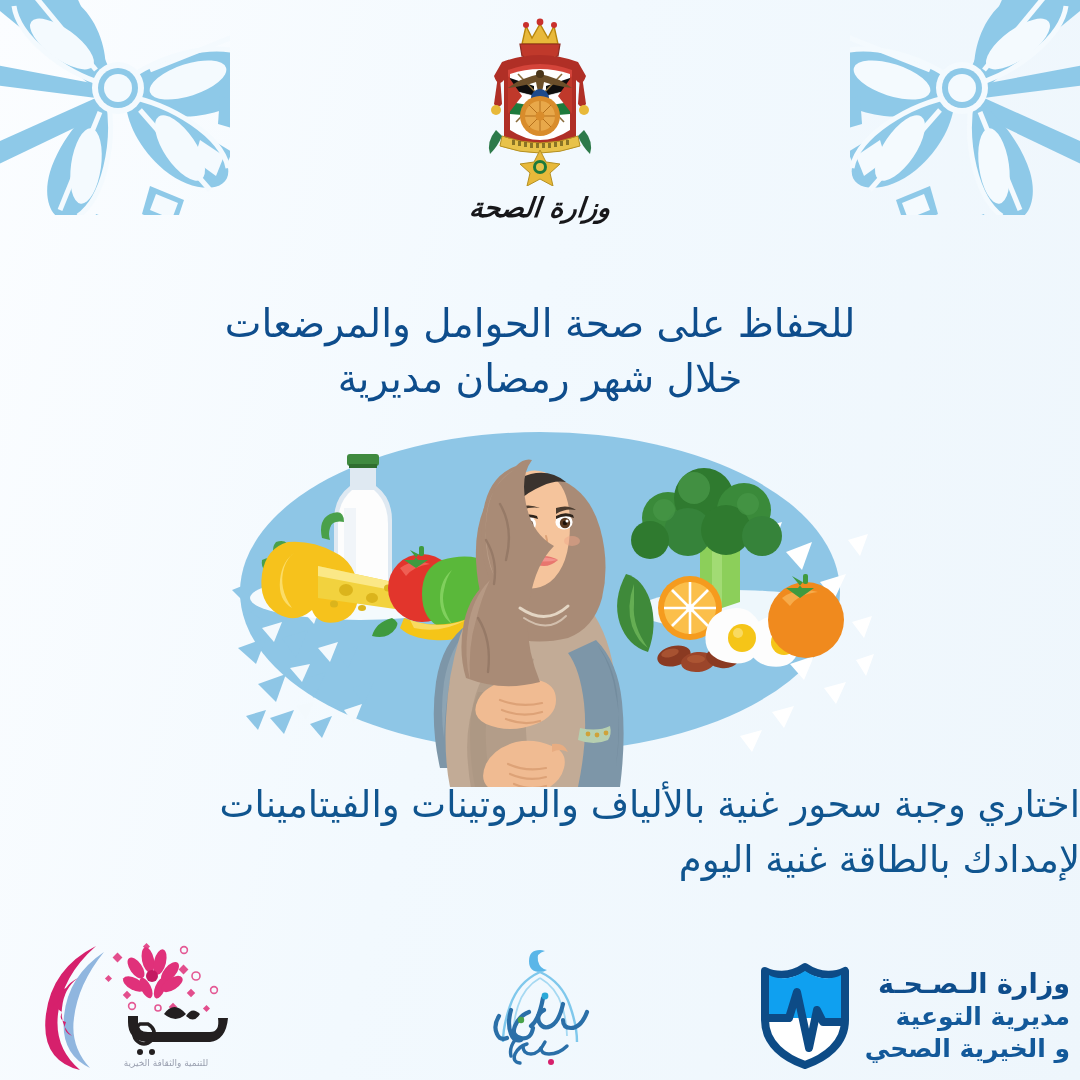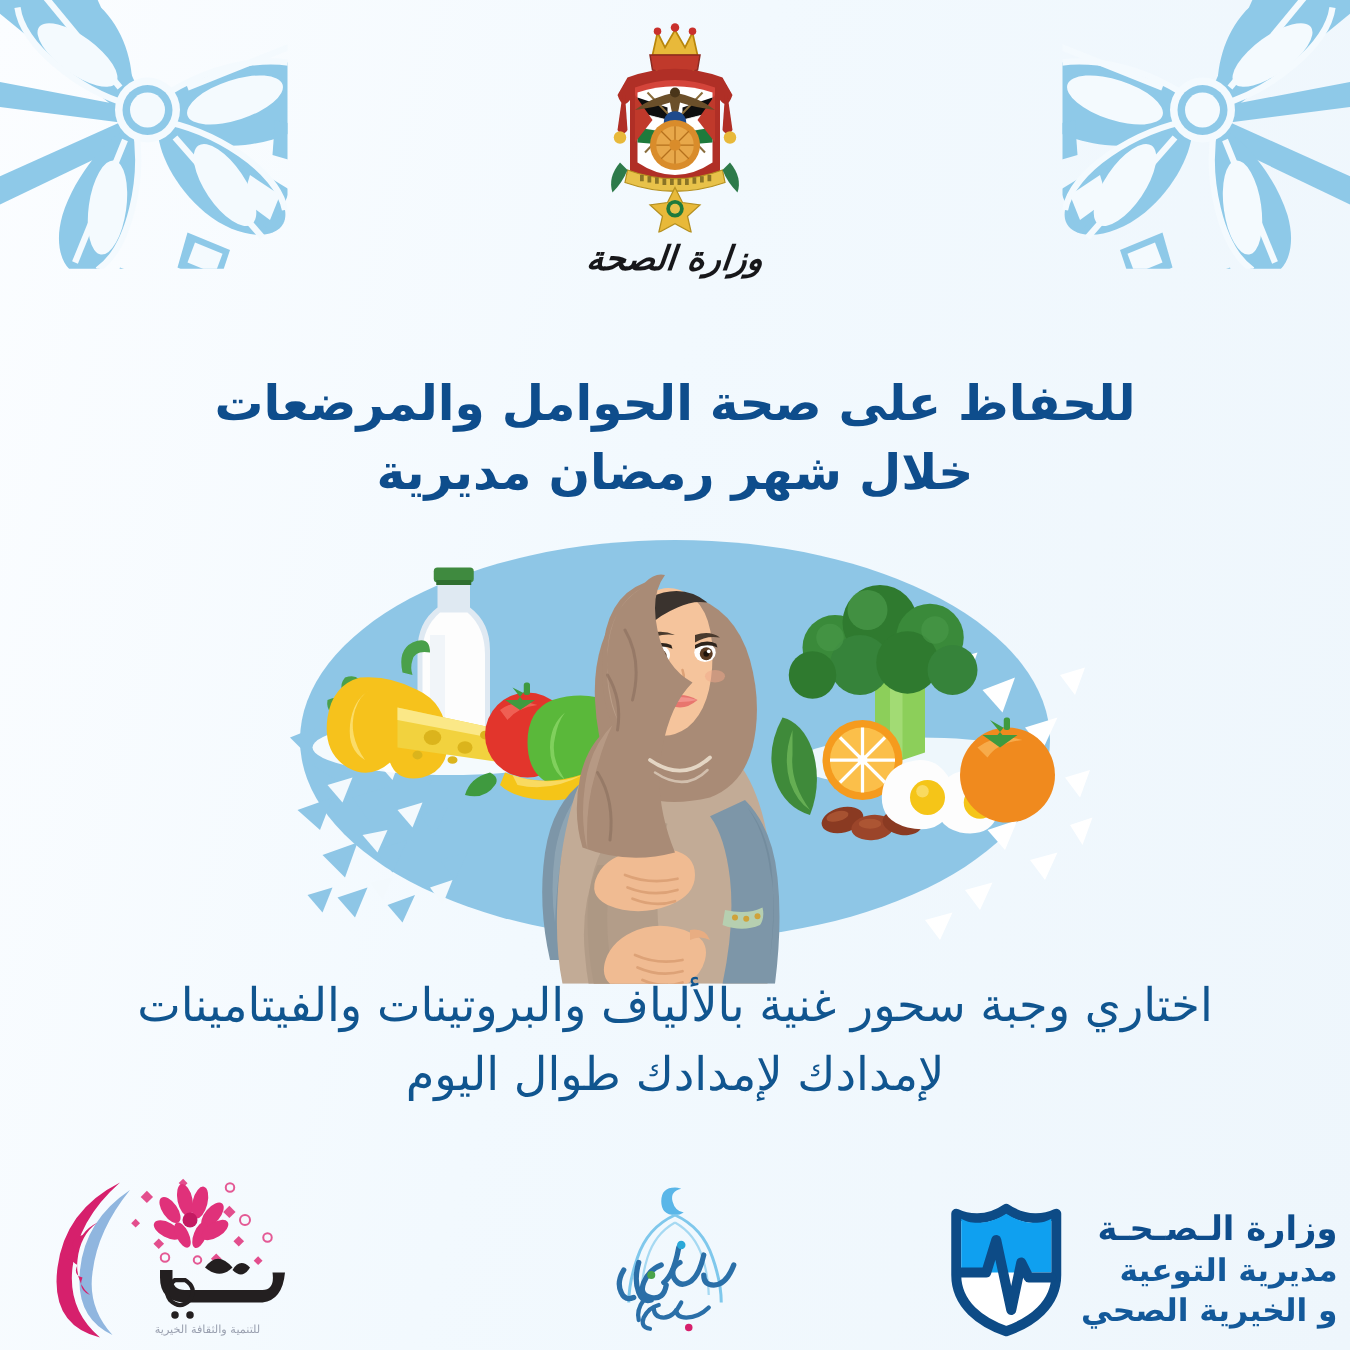--- a/index.html
+++ b/index.html
@@ -50,21 +50,21 @@
 
   
   .headline {
     position: absolute;
     top: 296px;
     left: 0;
     right: 0;
     text-align: center;
     color: #0e4d8c;
     font-size: 39px;
-    font-weight: bold;
+    font-weight: normal;
     line-height: 1.42;
     letter-spacing: -0.2px;
     direction: rtl;
   }
   .headline .ln { display: block; }
 
   
   .illustration {
     position: absolute;
     top: 412px;
@@ -72,21 +72,20 @@
     right: 0;
     height: 375px;
   }
 
   
   .bodycopy {
     position: absolute;
     top: 778px;
     left: 0;
     right: 0;
-    text-align: center;
     color: #10558f;
     font-size: 37px;
     font-weight: 500;
     line-height: 1.48;
     direction: rtl;
   }
   .bodycopy .ln { display: block; }
 
   
   .footer {
@@ -530,21 +529,21 @@
         <path d="M478 206 q14 22 10 54"></path>
       </g>
 
       <path d="M520 196 q26 18 48 -2" stroke="#e4d6c4" stroke-width="3" fill="none" stroke-linecap="round"></path>
       <path d="M524 206 q24 16 42 -2" stroke="#e4d6c4" stroke-width="2" fill="none" stroke-linecap="round" opacity="0.7"></path>
     </g>
   </svg>
 
   <div class="bodycopy">
     <span class="ln">اختاري وجبة سحور غنية بالألياف والبروتينات والفيتامينات</span>
-    <span class="ln">لإمدادك لإمدادك طوال اليوم</span>
+    <span class="ln">لإمدادك بالطاقة غنية اليوم</span>
   </div>
 
   <div class="footer">
 
     <svg class="logo-badri" viewBox="0 0 240 140">
 
       <path d="M78 14 q-44 22 -50 68 q-6 46 34 56 q-26 -22 -22 -56 q4 -38 38 -68 Z" fill="#d6206c"></path>
       <path d="M86 20 q-36 24 -40 64 q-4 38 26 52 q-20 -22 -16 -50 q4 -34 30 -66 Z" fill="#3d7ec4" opacity="0.55"></path>
 
       <path d="M60 46 q-14 10 -16 30 q-2 18 10 28 q-10 -4 -6 -14 q-8 -2 -4 -10 q-8 -4 -2 -12 q-6 -8 6 -12 q4 -6 12 -10 Z" fill="#d6206c"></path>

